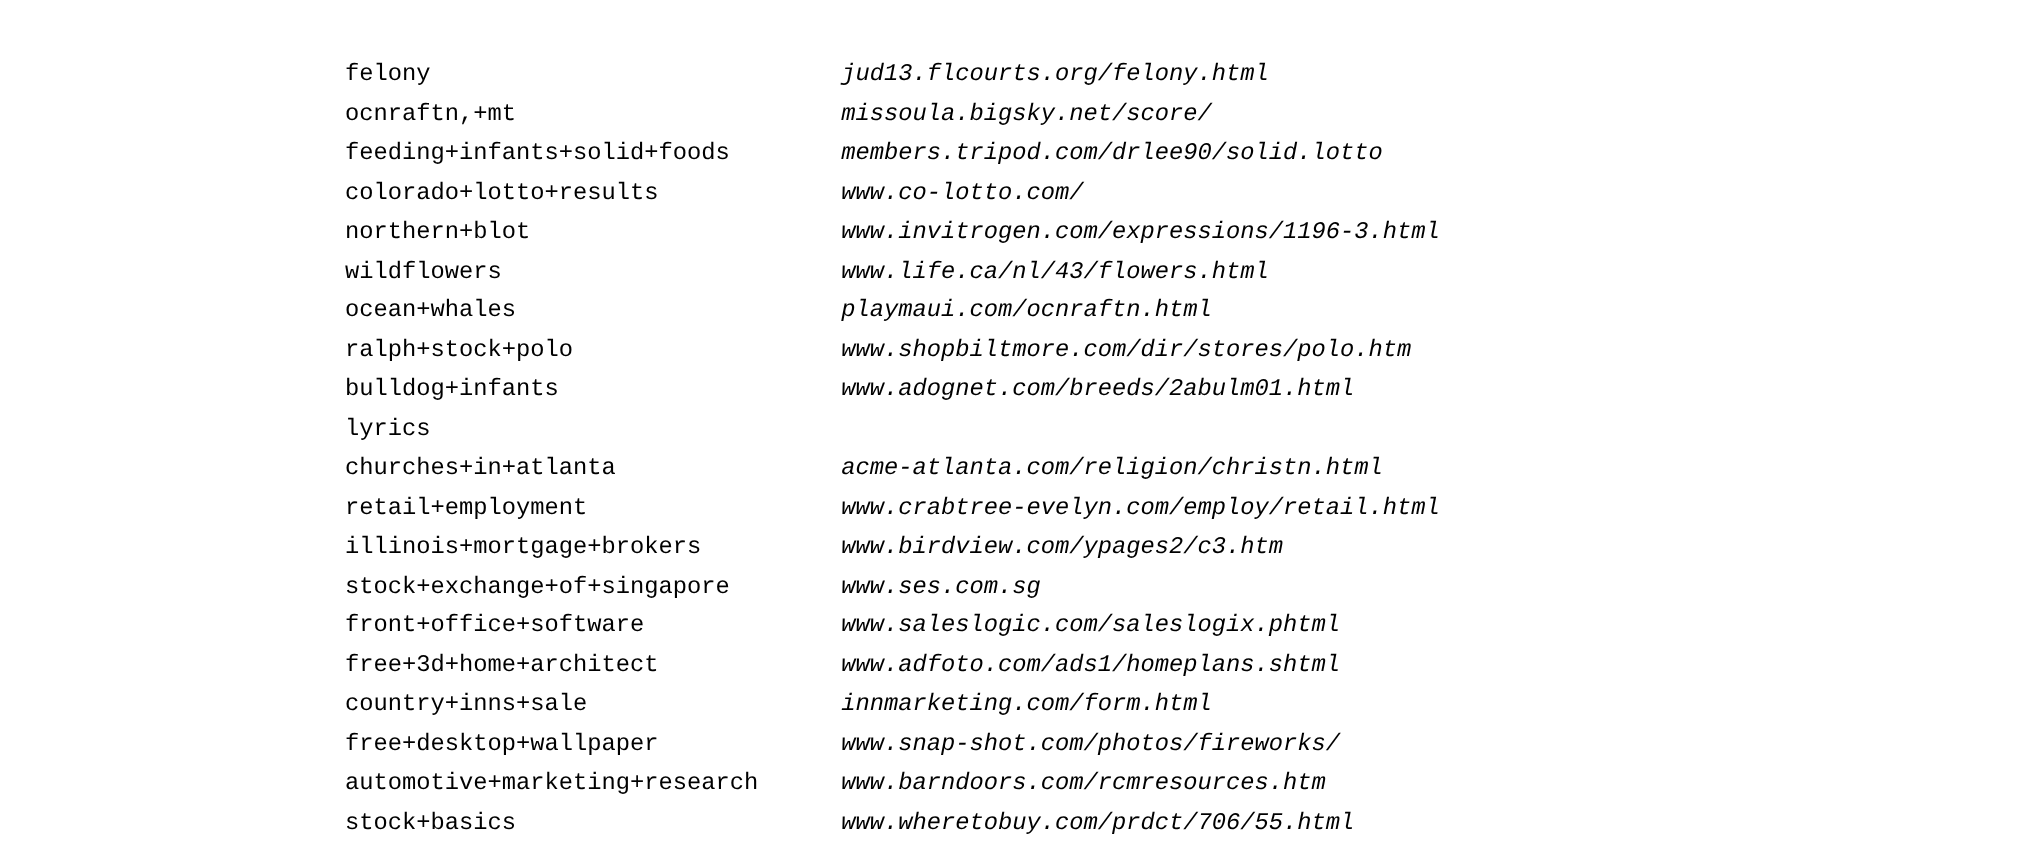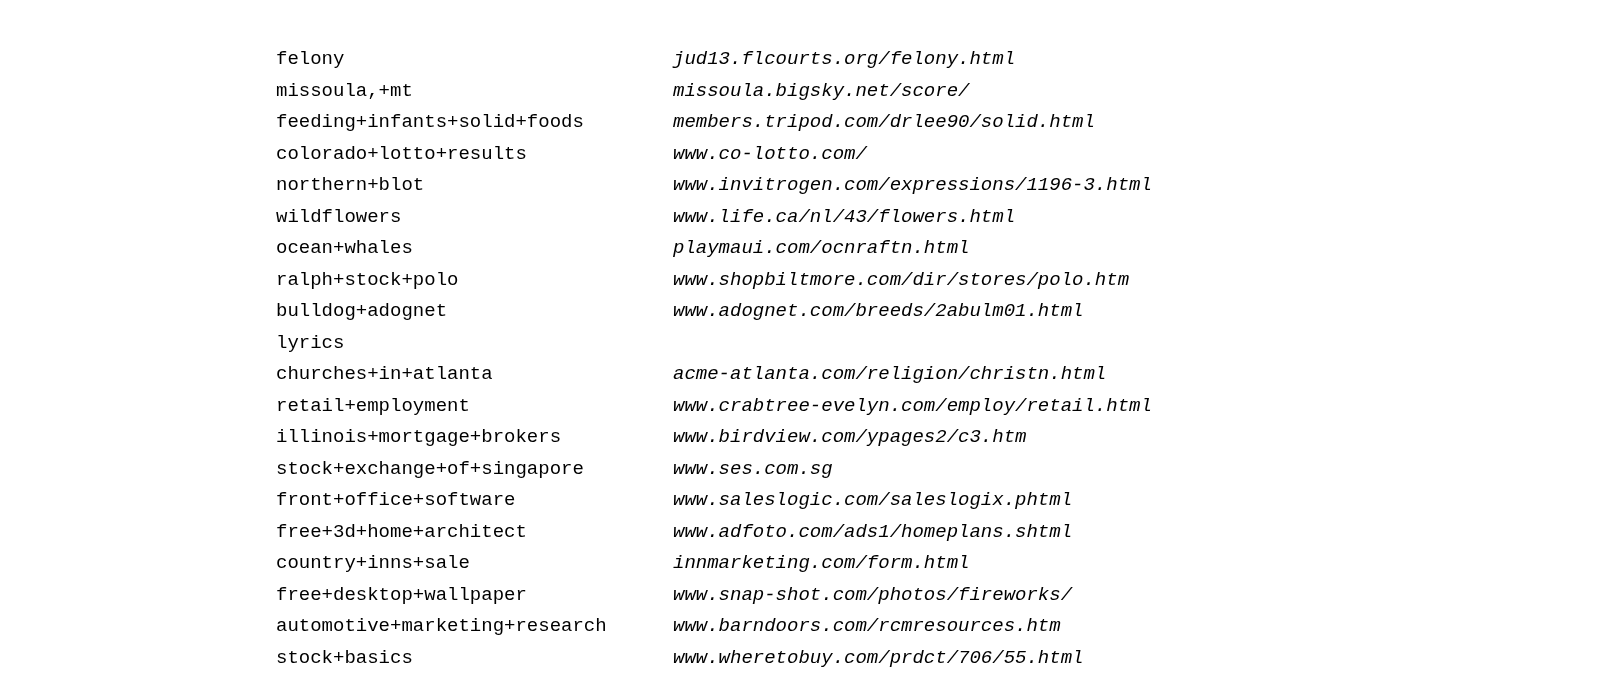--- a/index.html
+++ b/index.html
@@ -29,28 +29,28 @@
     .url {
       flex-shrink: 0;
       font-style: italic;
     }
   </style>
 </head>
 <body>
 
 <div class="content" id="table">
     <div class="row"><span class="query">felony</span><span class="url">jud13.flcourts.org/felony.html</span></div>
-    <div class="row"><span class="query">missoula,+mt</span><span class="url">missoula.bigsky.net/score/</span></div>
-    <div class="row"><span class="query">feeding+infants+solid+foods</span><span class="url">members.tripod.com/drlee90/solid.html</span></div>
+    <div class="row"><span class="query">ocnraftn,+mt</span><span class="url">missoula.bigsky.net/score/</span></div>
+    <div class="row"><span class="query">feeding+infants+solid+foods</span><span class="url">members.tripod.com/drlee90/solid.lotto</span></div>
     <div class="row"><span class="query">colorado+lotto+results</span><span class="url">www.co-lotto.com/</span></div>
     <div class="row"><span class="query">northern+blot</span><span class="url">www.invitrogen.com/expressions/1196-3.html</span></div>
     <div class="row"><span class="query">wildflowers</span><span class="url">www.life.ca/nl/43/flowers.html</span></div>
     <div class="row"><span class="query">ocean+whales</span><span class="url">playmaui.com/ocnraftn.html</span></div>
     <div class="row"><span class="query">ralph+stock+polo</span><span class="url">www.shopbiltmore.com/dir/stores/polo.htm</span></div>
-    <div class="row"><span class="query">bulldog+adognet</span><span class="url">www.adognet.com/breeds/2abulm01.html</span></div>
+    <div class="row"><span class="query">bulldog+infants</span><span class="url">www.adognet.com/breeds/2abulm01.html</span></div>
     <div class="row"><span class="query">lyrics</span></div>
     <div class="row"><span class="query">churches+in+atlanta</span><span class="url">acme-atlanta.com/religion/christn.html</span></div>
     <div class="row"><span class="query">retail+employment</span><span class="url">www.crabtree-evelyn.com/employ/retail.html</span></div>
     <div class="row"><span class="query">illinois+mortgage+brokers</span><span class="url">www.birdview.com/ypages2/c3.htm</span></div>
     <div class="row"><span class="query">stock+exchange+of+singapore</span><span class="url">www.ses.com.sg</span></div>
     <div class="row"><span class="query">front+office+software</span><span class="url">www.saleslogic.com/saleslogix.phtml</span></div>
     <div class="row"><span class="query">free+3d+home+architect</span><span class="url">www.adfoto.com/ads1/homeplans.shtml</span></div>
     <div class="row"><span class="query">country+inns+sale</span><span class="url">innmarketing.com/form.html</span></div>
     <div class="row"><span class="query">free+desktop+wallpaper</span><span class="url">www.snap-shot.com/photos/fireworks/</span></div>
     <div class="row"><span class="query">automotive+marketing+research</span><span class="url">www.barndoors.com/rcmresources.htm</span></div>

